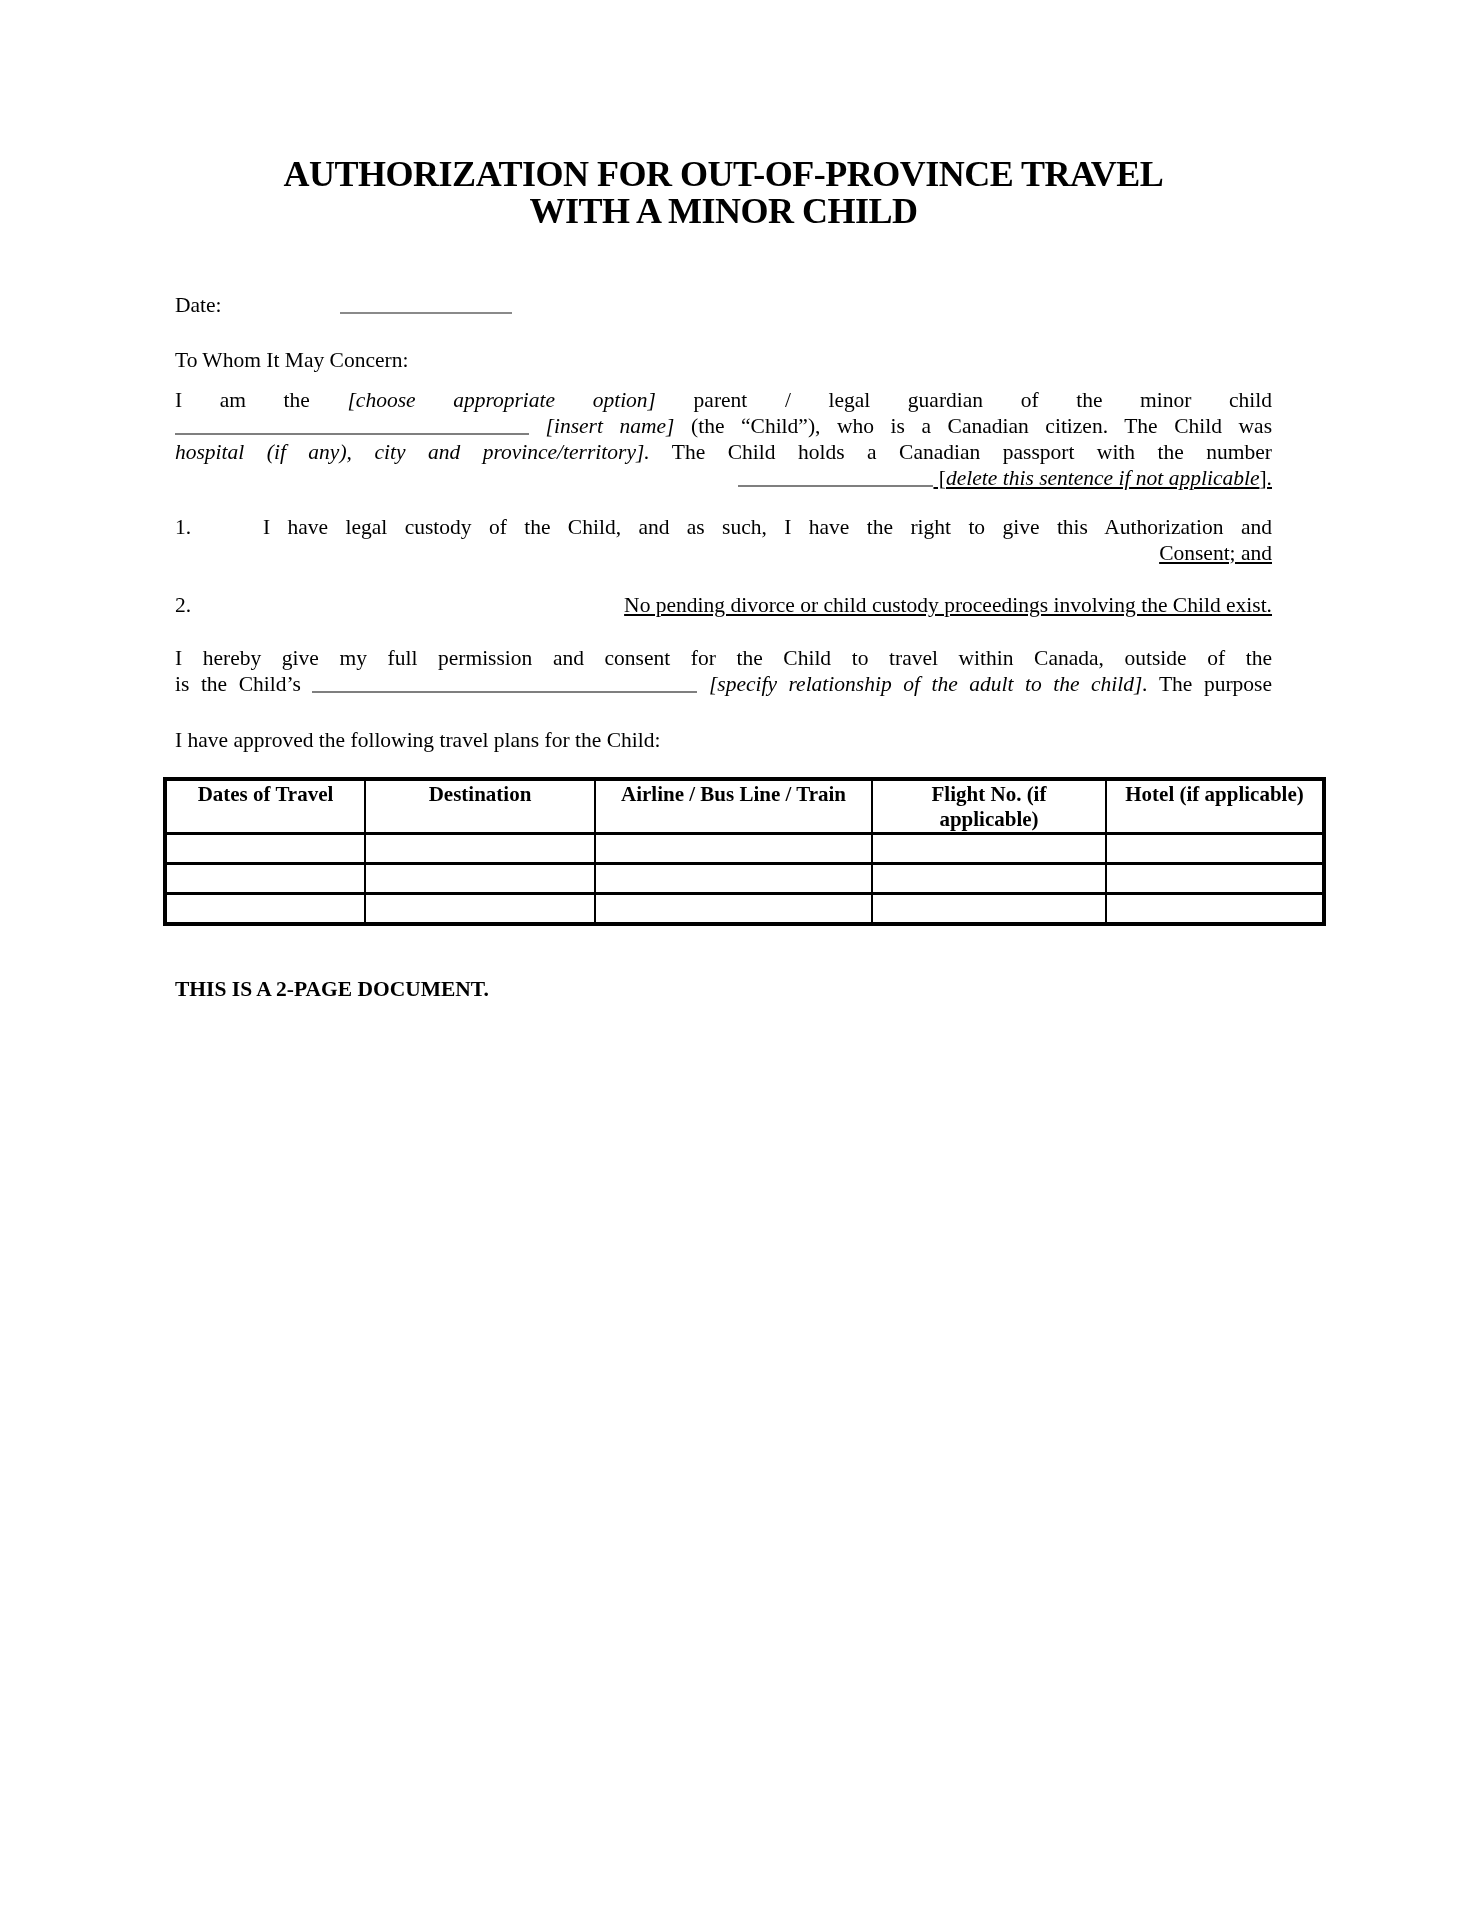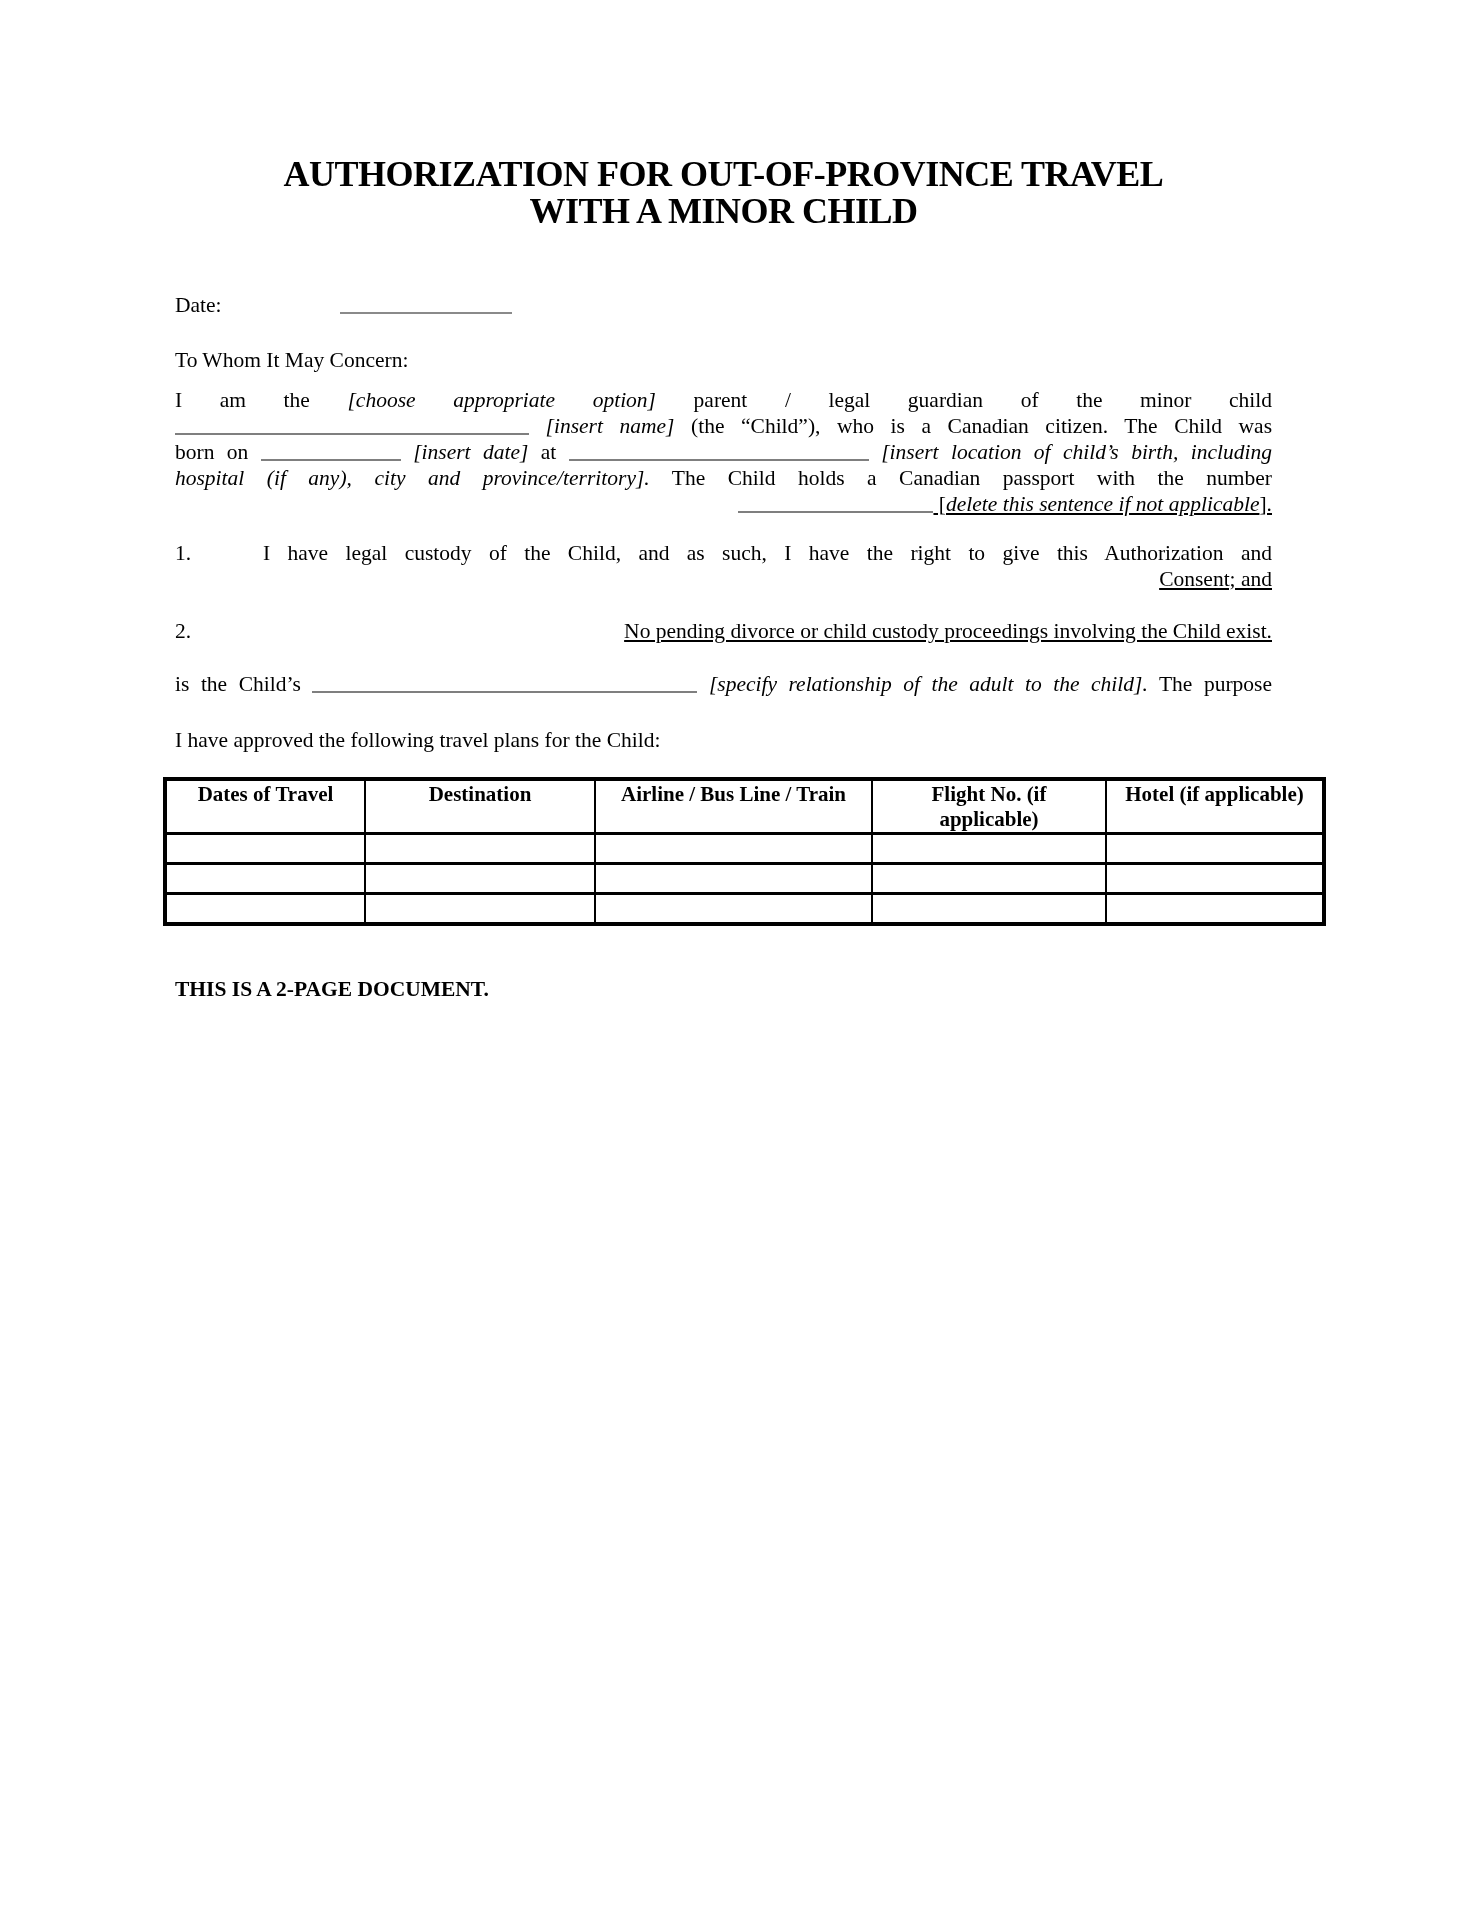--- a/index.html
+++ b/index.html
@@ -93,21 +93,20 @@
 
   <div class="date-row">
     <span>Date:</span><span class="date-blank"></span>
   </div>
 
   <p class="line mt-salutation">To Whom It May Concern:</p>
 
   <div class="para mt-p1">
       <div class="tl just"><span>I am the </span><em>[choose appropriate option]</em><span> parent / legal guardian of the minor child</span></div>
       <div class="tl just"><span class="blank" style="width: 354px;"></span><span> </span><em>[insert name]</em><span> (the “Child”), who is a Canadian citizen. The Child was</span></div>
-      <div class="tl just"><span>born on </span><span class="blank" style="width: 140px;"></span><span> </span><em>[insert date]</em><span> at </span><span class="blank" style="width: 300px;"></span><span> </span><em>[insert location of child’s birth, including</em></div>
       <div class="tl just"><em>hospital (if any), city and province/territory].</em><span> The Child holds a Canadian passport with the number</span></div>
       <div class="tl left"><span class="blank" style="width: 195px;"></span><span> [</span><em>delete this sentence if not applicable</em><span>].</span></div>
     </div>
 
 
   <div class="list-item mt-item1">
     <span class="num">1.</span>
     <div class="item-body">
         <div class="tl just"><span>I have legal custody of the Child, and as such, I have the right to give this Authorization and</span></div>
         <div class="tl left"><span>Consent; and</span></div>
@@ -115,20 +114,21 @@
   </div>
 
   <div class="list-item mt-item2">
     <span class="num">2.</span>
     <div class="item-body">
         <div class="tl left"><span>No pending divorce or child custody proceedings involving the Child exist.</span></div>
       </div>
   </div>
 
   <div class="para mt-perm">
+      <div class="tl just"><span>I hereby give my full permission and consent for the Child to travel within Canada, outside of the</span></div>
       <div class="tl just"><span>is the Child’s </span><span class="blank" style="width: 385px;"></span><span> </span><em>[specify relationship of the adult to the child].</em><span> The purpose</span></div>
     </div>
 
   <p class="line mt-approved">I have approved the following travel plans for the Child:</p>
 
   <table class="travel-table">
       <colgroup>
         <col style="width: 200px;">
         <col style="width: 230px;">
         <col style="width: 277px;">

